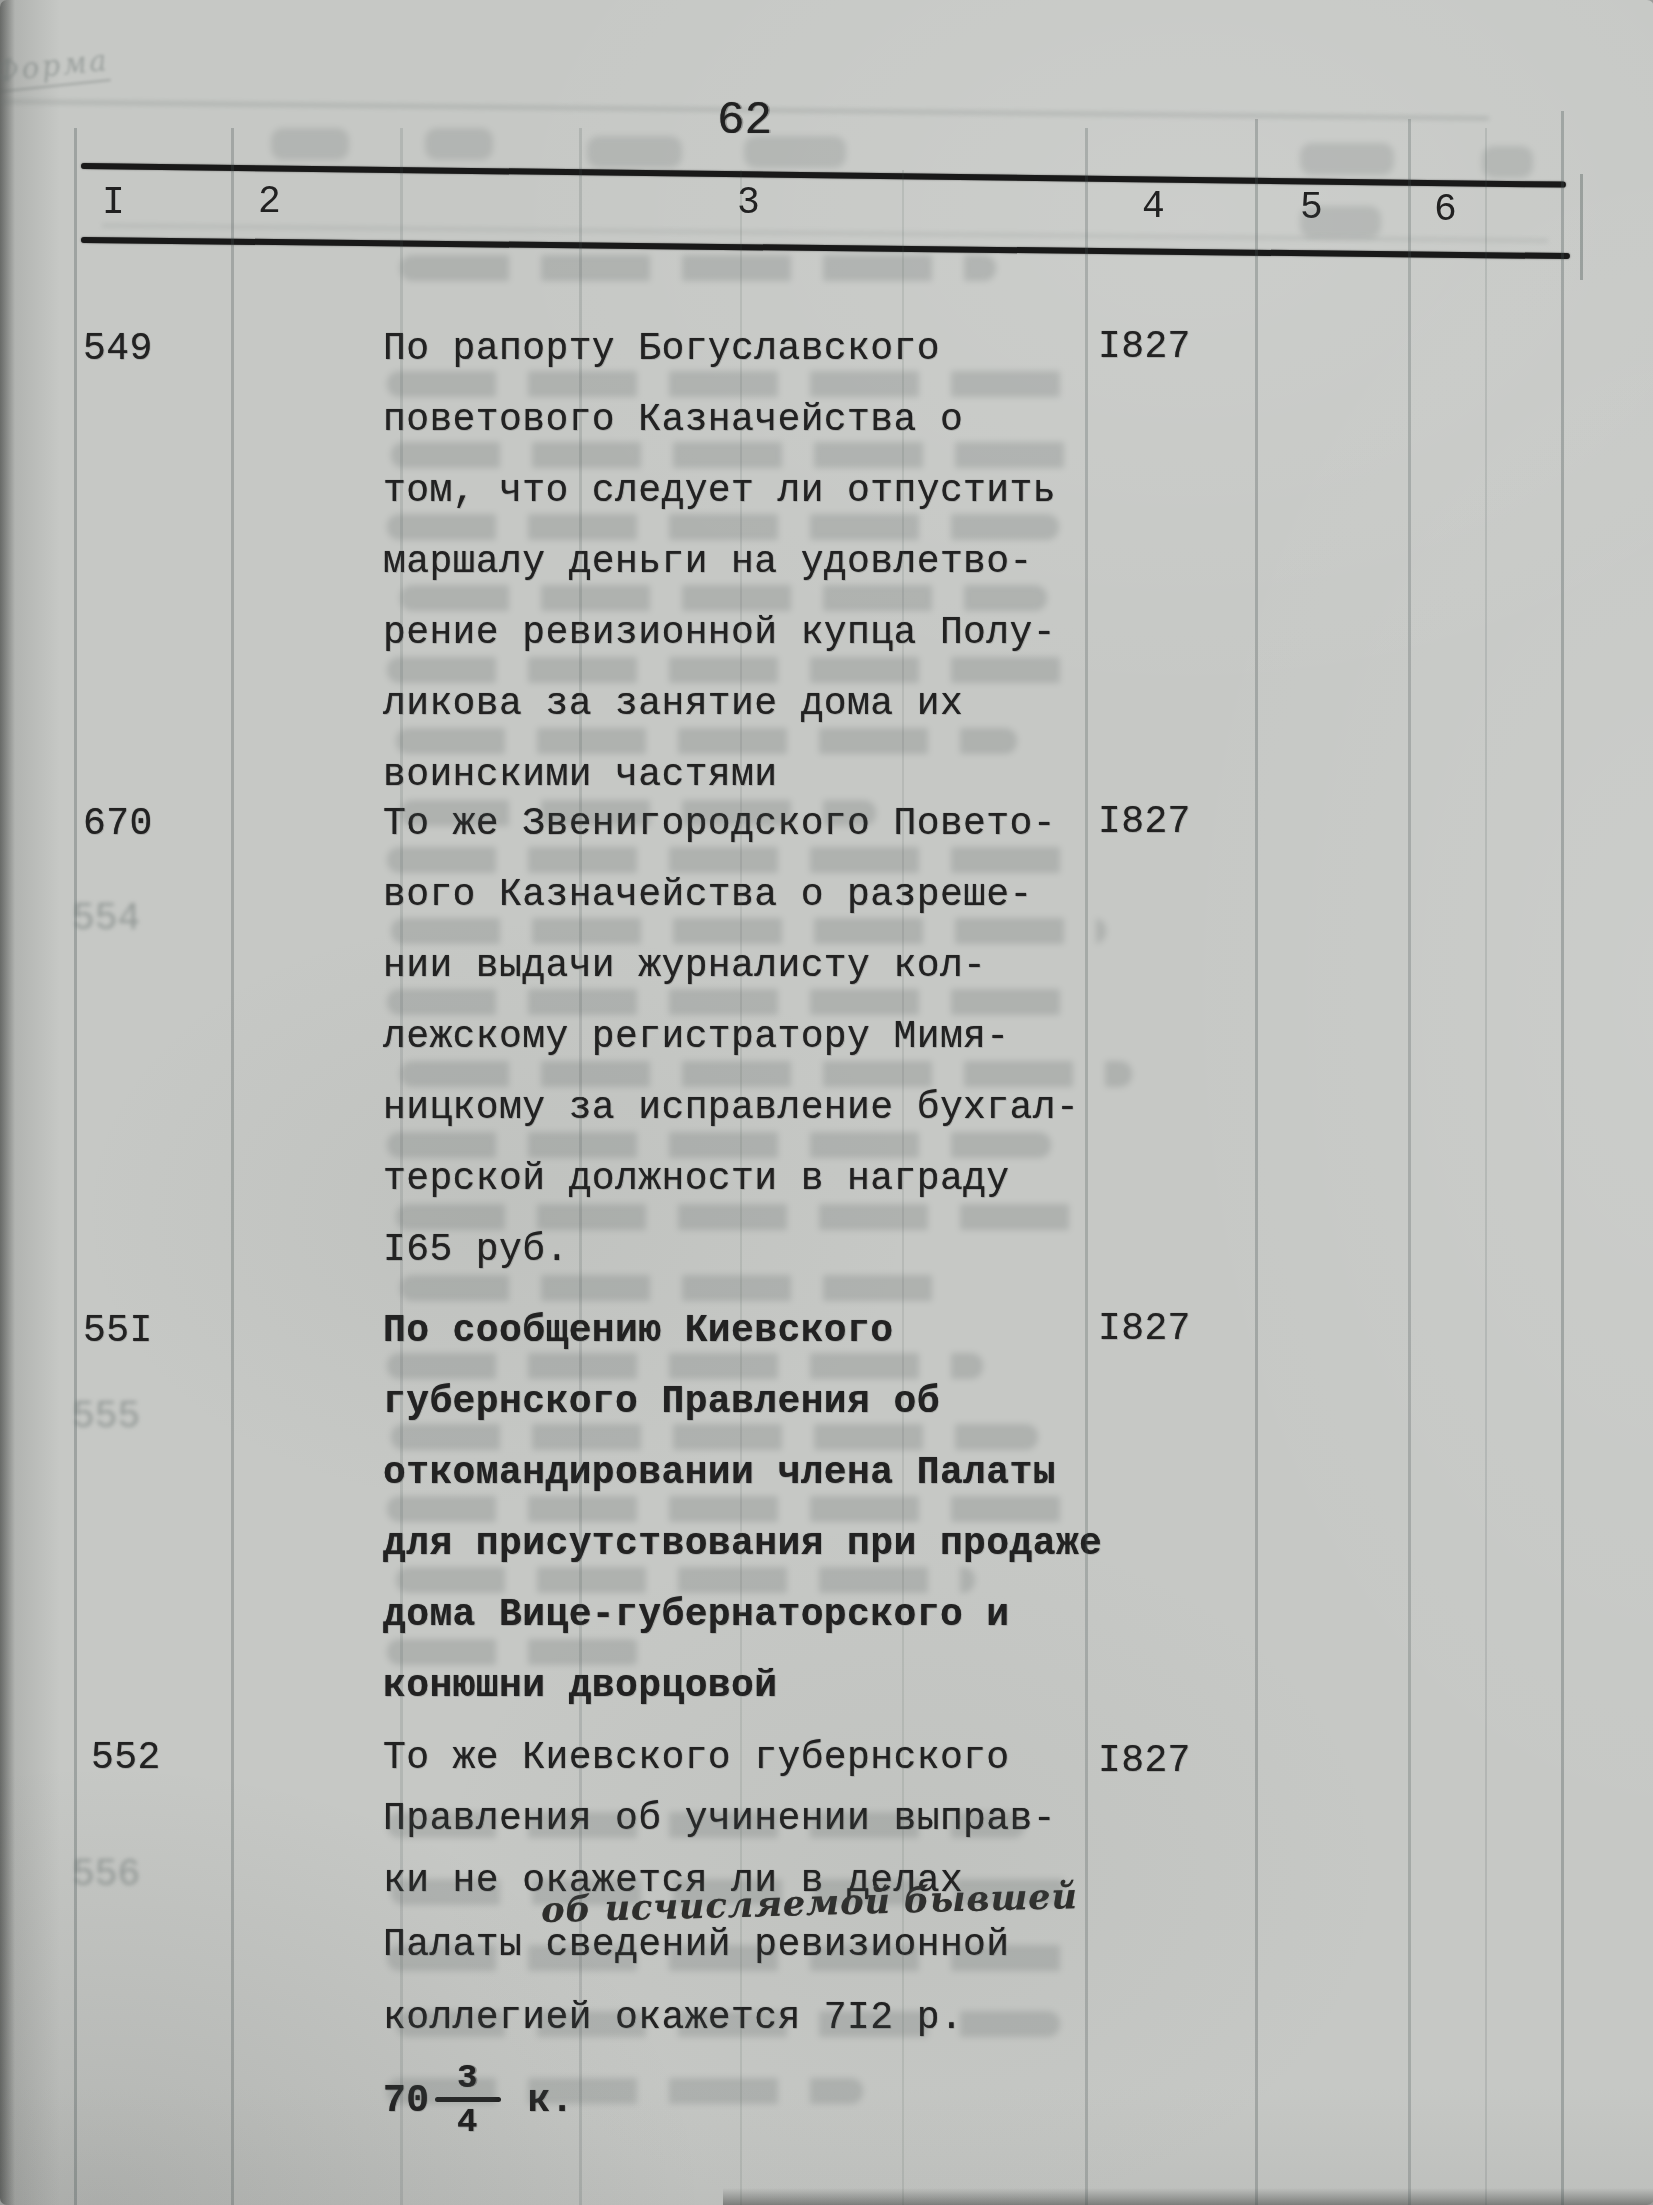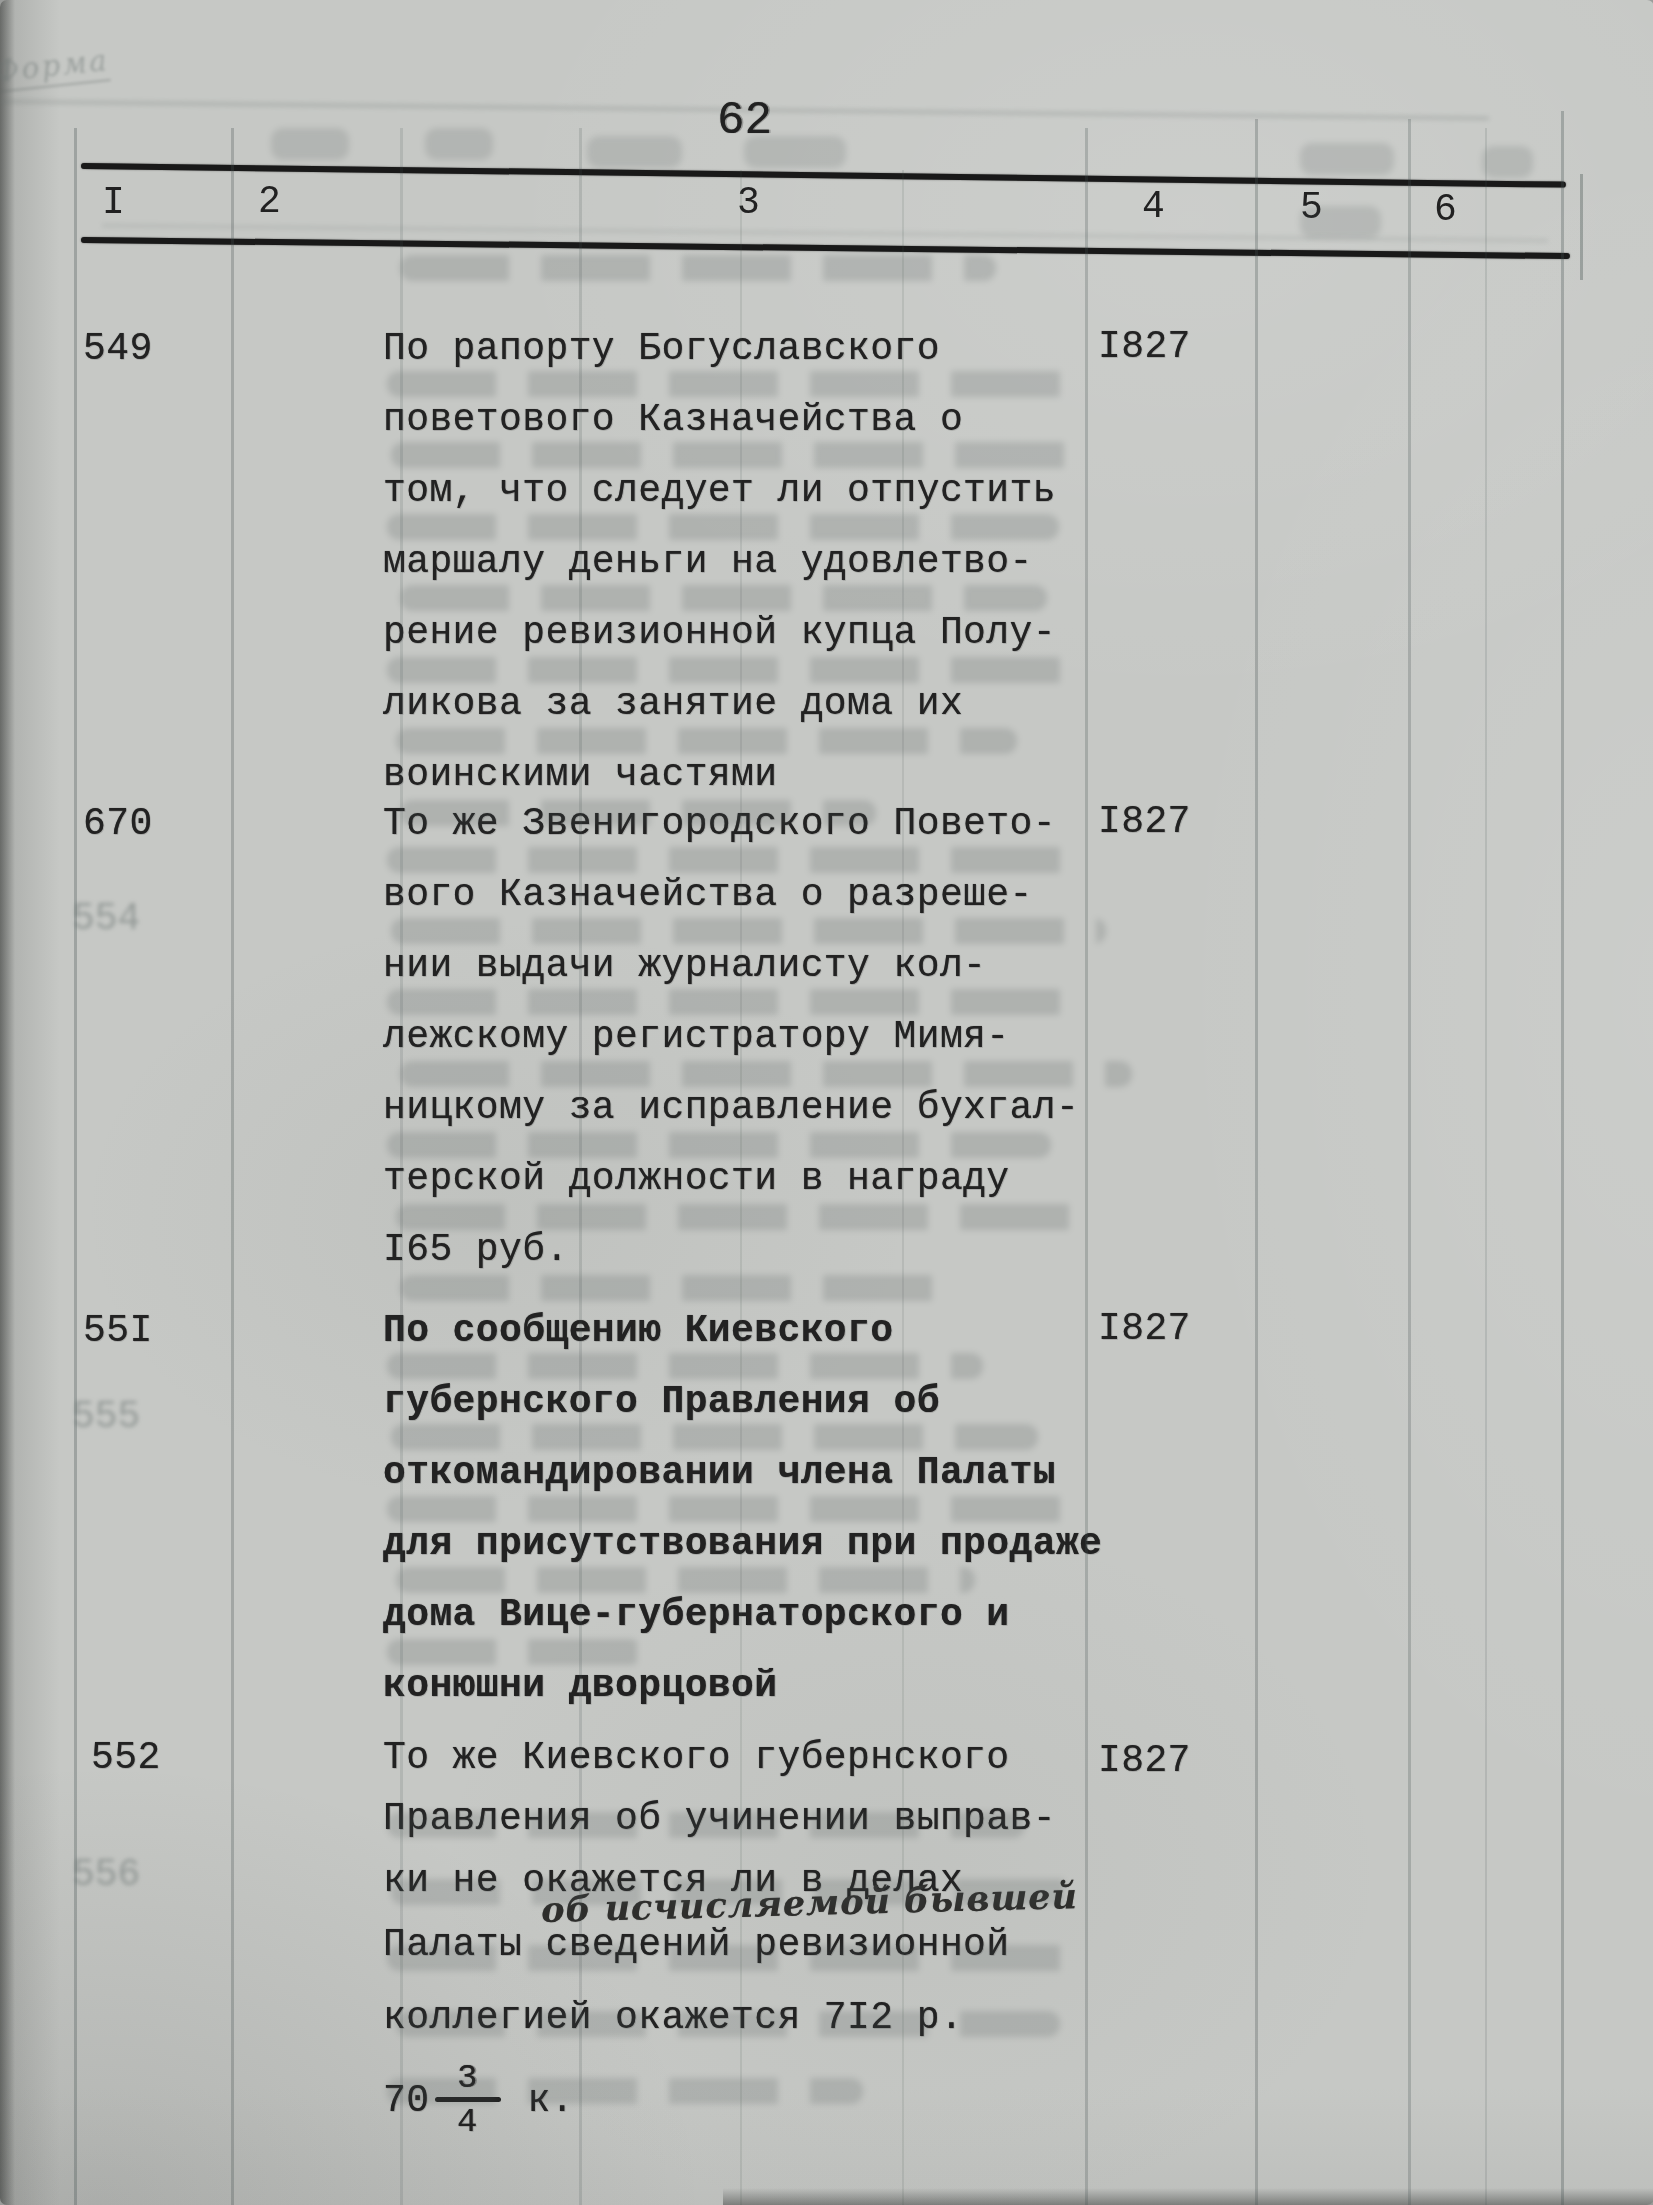--- a/index.html
+++ b/index.html
@@ -131,21 +131,21 @@
 
   <div>
     <div class="entry-number typed line552" style="left:91px;top:1727px;">552</div>
     <div class="entry-year typed" style="left:1098px;top:1725px;">I827</div>
     <div class="typed line552" style="left:383px;top:1727px;">То же Киевского губернского</div>
     <div class="typed line552" style="left:383px;top:1788px;">Правления об учинении выправ-</div>
     <div class="typed line552" style="left:383px;top:1850px;">ки  не окажется ли в делах</div>
     <div class="handwriting" style="left:541px;top:1882px;">об исчисляемой бывшей</div>
     <div class="typed line552" style="left:383px;top:1914px;">Палаты сведений ревизионной</div>
     <div class="typed line552" style="left:383px;top:1987px;">коллегией окажется 7I2 р.</div>
-    <div class="amount" style="left:383px;top:2061px;">
+    <div class="amount" style="left:383px;top:2061px;font-weight:bold;">
       <span class="typed">70</span>
       <span class="frac">
         <span class="num typed">3</span>
         <span class="bar"></span>
         <span class="den typed">4</span>
       </span>
       <span class="typed kop-unit">к.</span>
     </div>
   </div>
 

